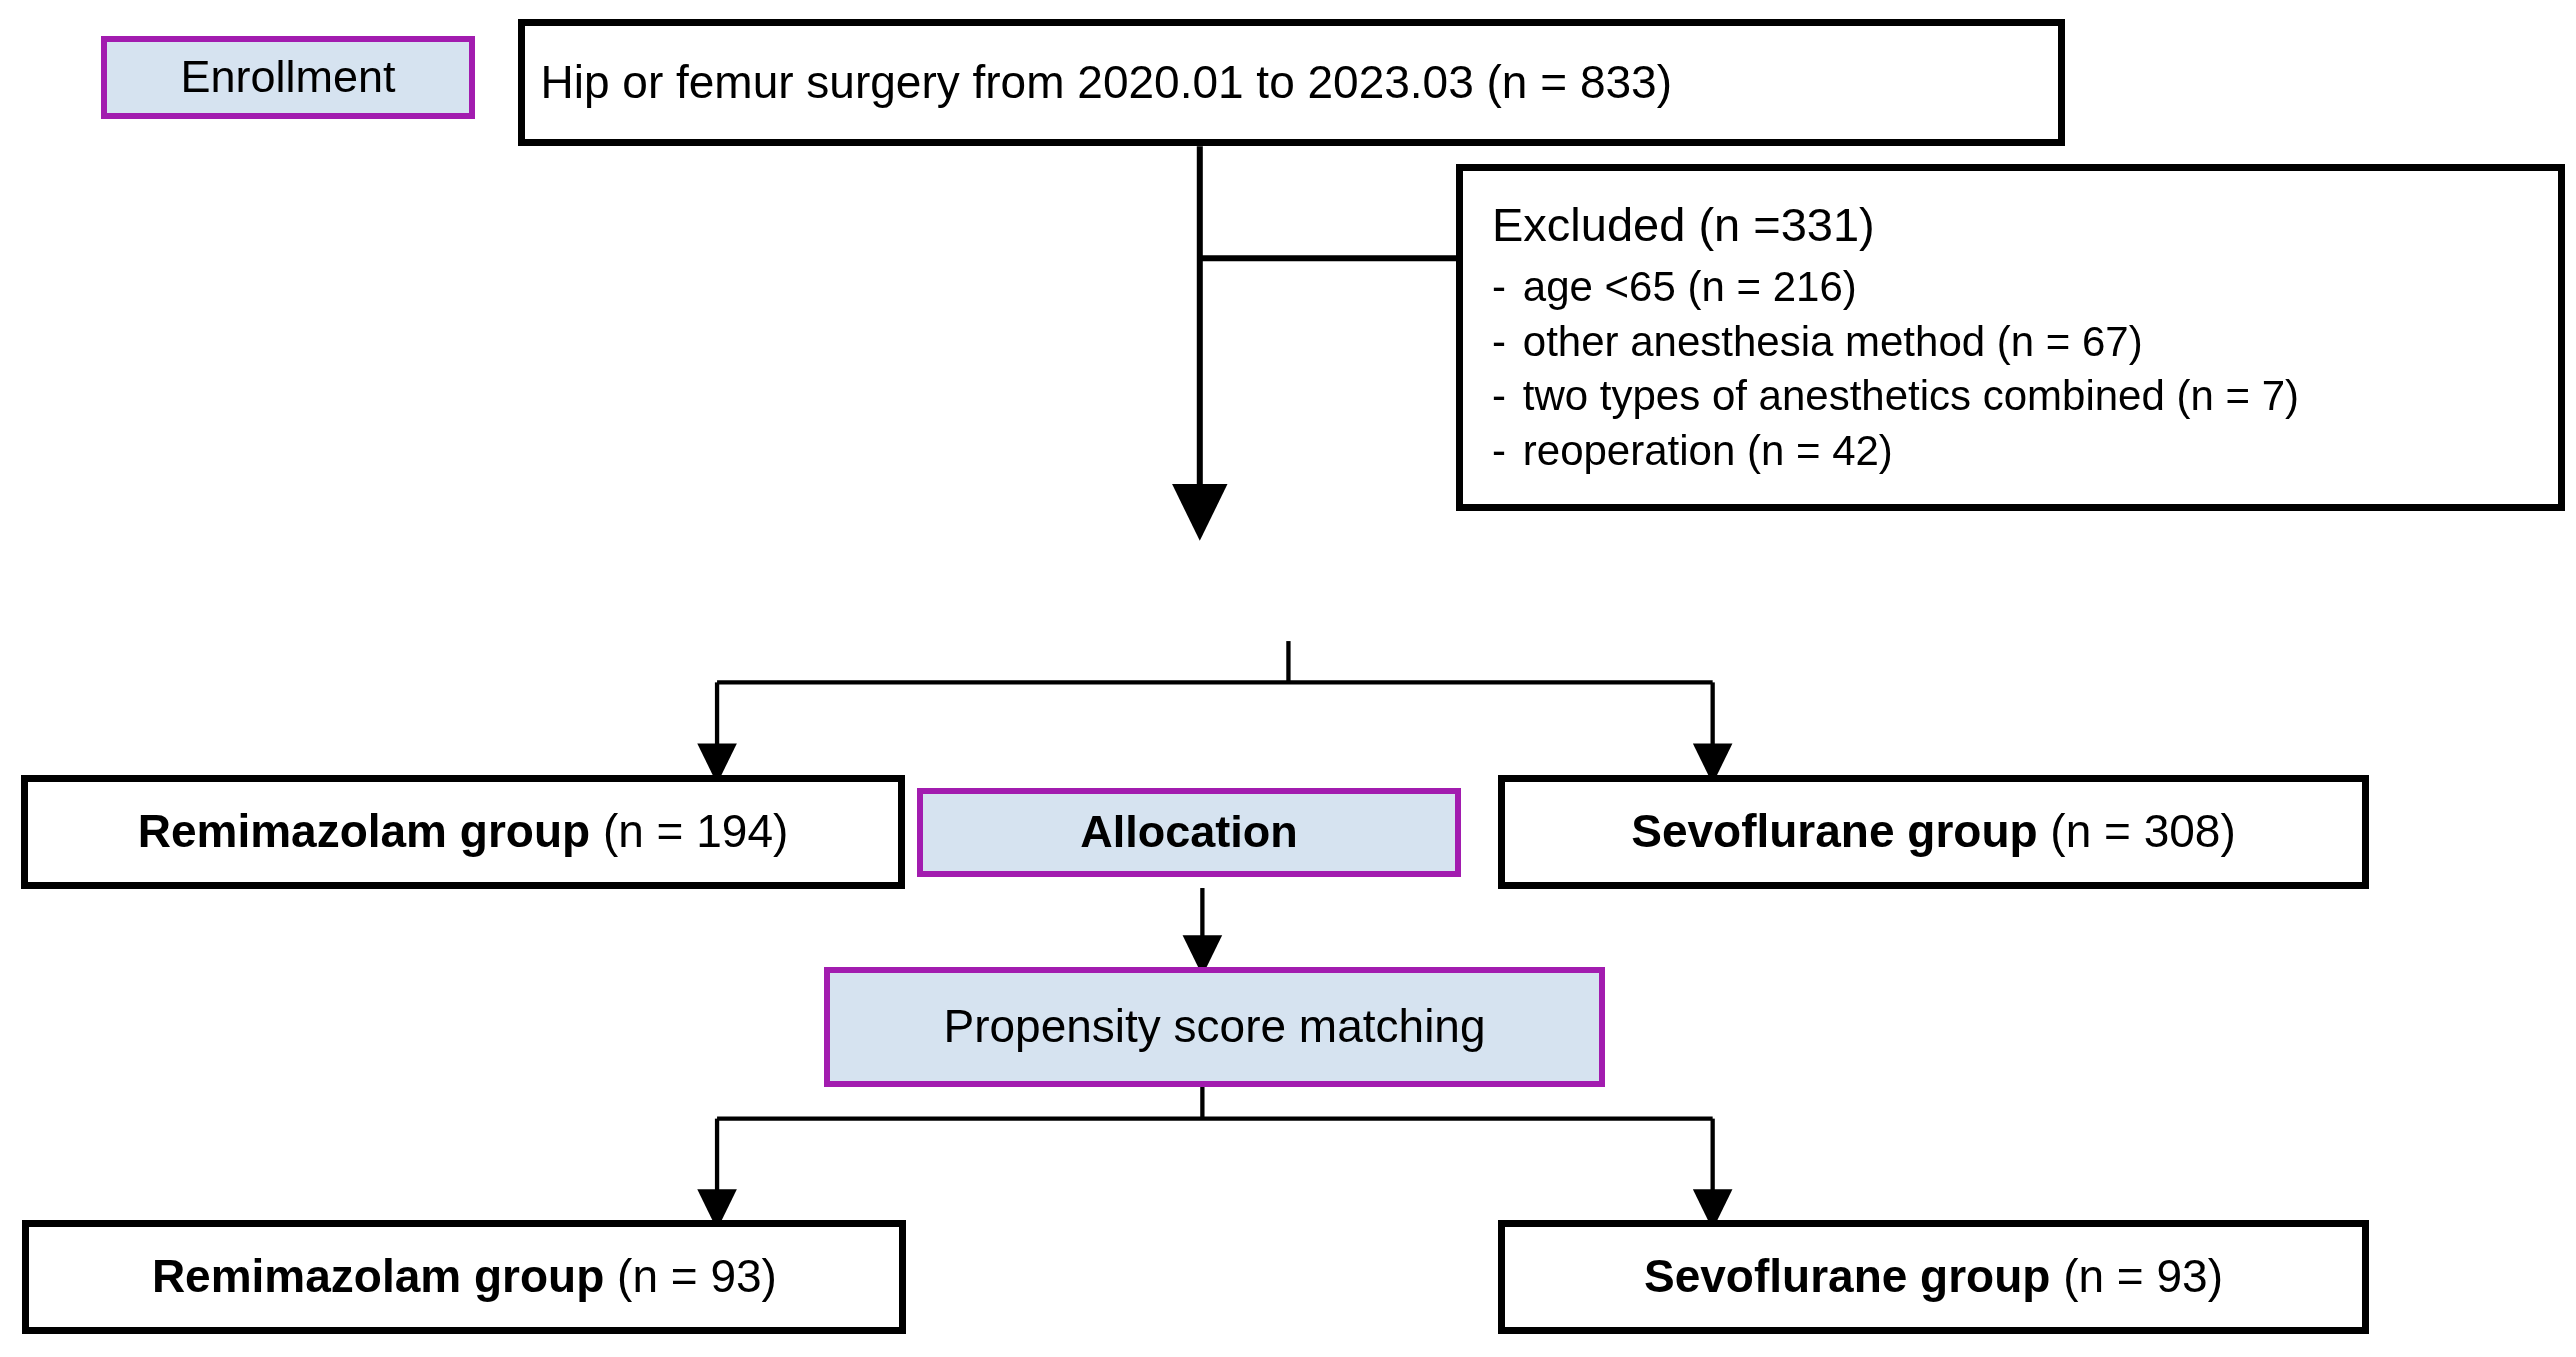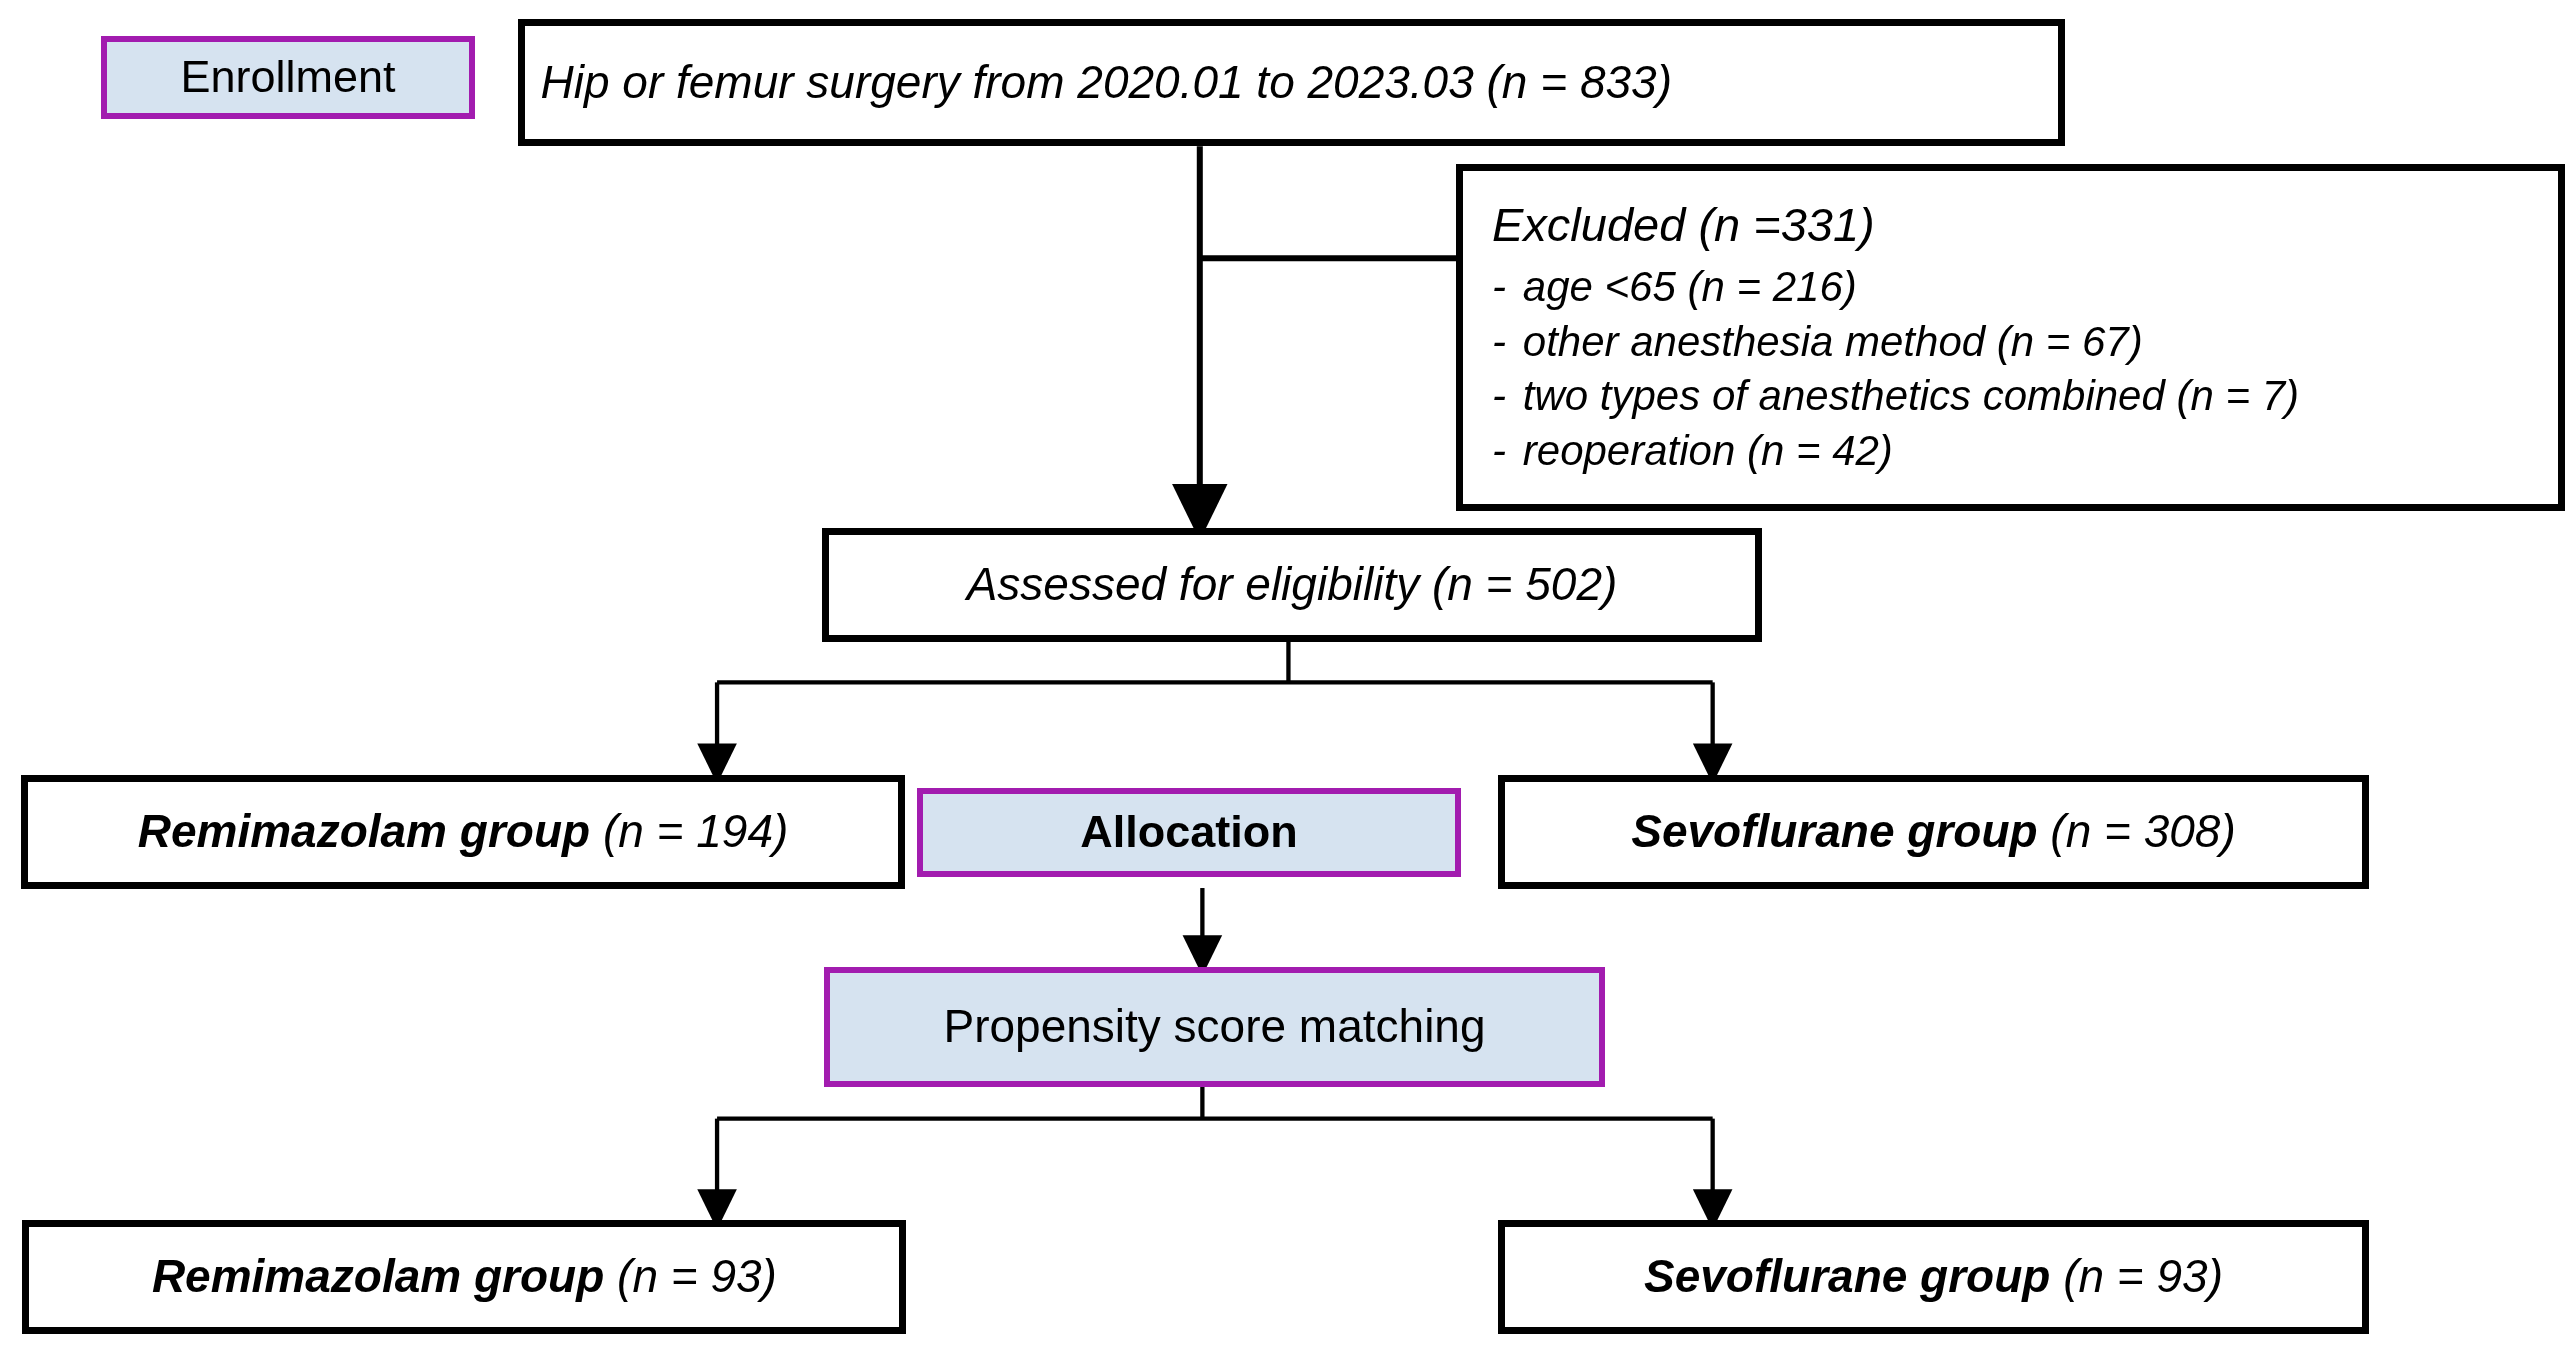--- a/index.html
+++ b/index.html
@@ -7,21 +7,21 @@
        font-family:"Liberation Sans","DejaVu Sans",sans-serif;
        color:#000;overflow:hidden;}
 
   #stage{position:absolute;left:0;top:0;width:2576px;height:1357px;}
 
   .node{position:absolute;box-sizing:border-box;display:flex;
         align-items:center;background:#ffffff;}
   .node .txt{display:block;width:100%;padding:0 15.5px;}
 
   
-  .box{border:7.7px solid #000000;font-style:italic;}
+  .box{border:7.7px solid #000000;}
 
   
   .badge{border:6px solid #a21caf;background:#d6e3f0;
          justify-content:center;text-align:center;}
   .badge .txt{padding:0 12px;text-align:center;}
 
   .t-center{justify-content:center;}
   .t-center .txt{text-align:center;}
   .t-left .txt{text-align:left;}
 
@@ -102,23 +102,20 @@
         <span class="dash">-</span>
         <span>two types of anesthetics combined (n = 7)</span>
       </li>
       <li>
         <span class="dash">-</span>
         <span>reoperation (n = 42)</span>
       </li>
     </ul>
   </div>
 
-  <div class="node box t-center fs-big" style="left:822px;top:528px;width:940px;height:114px;">
-    <span class="txt">Assessed for eligibility (n = 502)</span>
-  </div>
 
   <div class="node box t-center fs-big" style="left:21px;top:775px;width:884px;height:114px;">
     <span class="txt"><b>Remimazolam group</b><span> (n = 194)</span></span>
   </div>
 
   <div class="node badge fs-mid" style="left:917px;top:788px;width:544px;height:89px;font-weight:bold;">
     <span class="txt">Allocation</span>
   </div>
 
   <div class="node box t-center fs-big" style="left:1498px;top:775px;width:871px;height:114px;">

